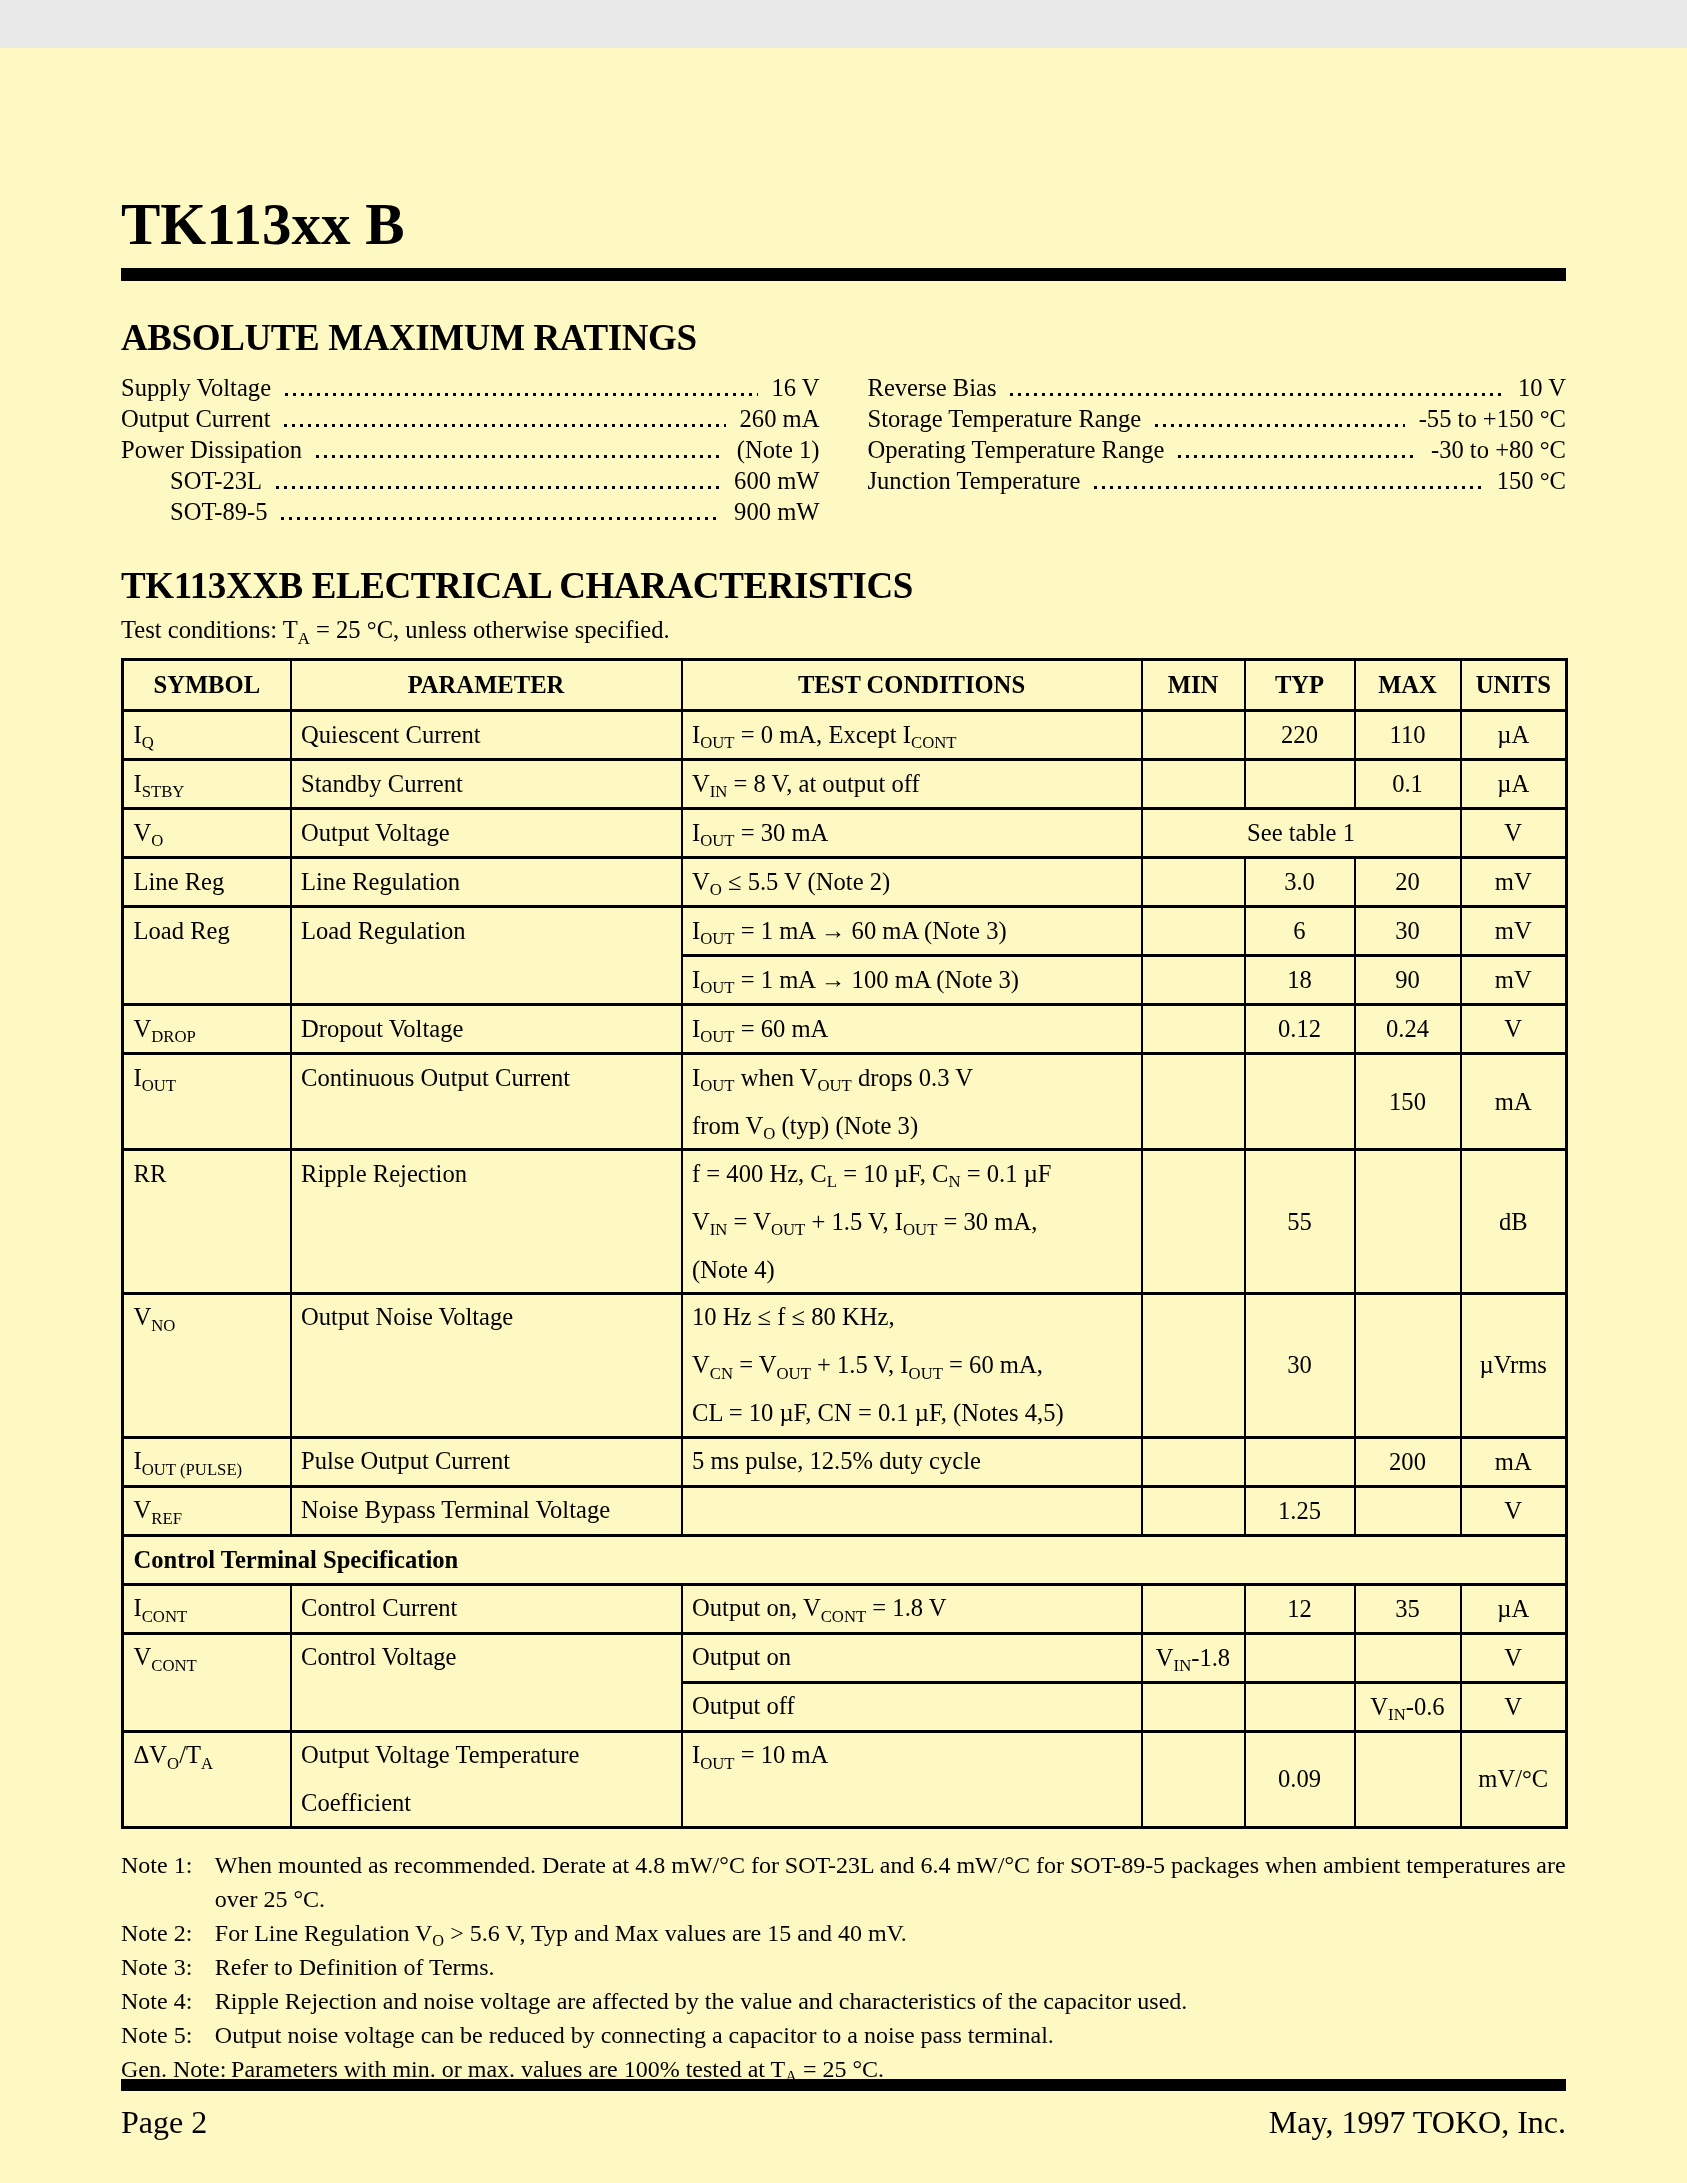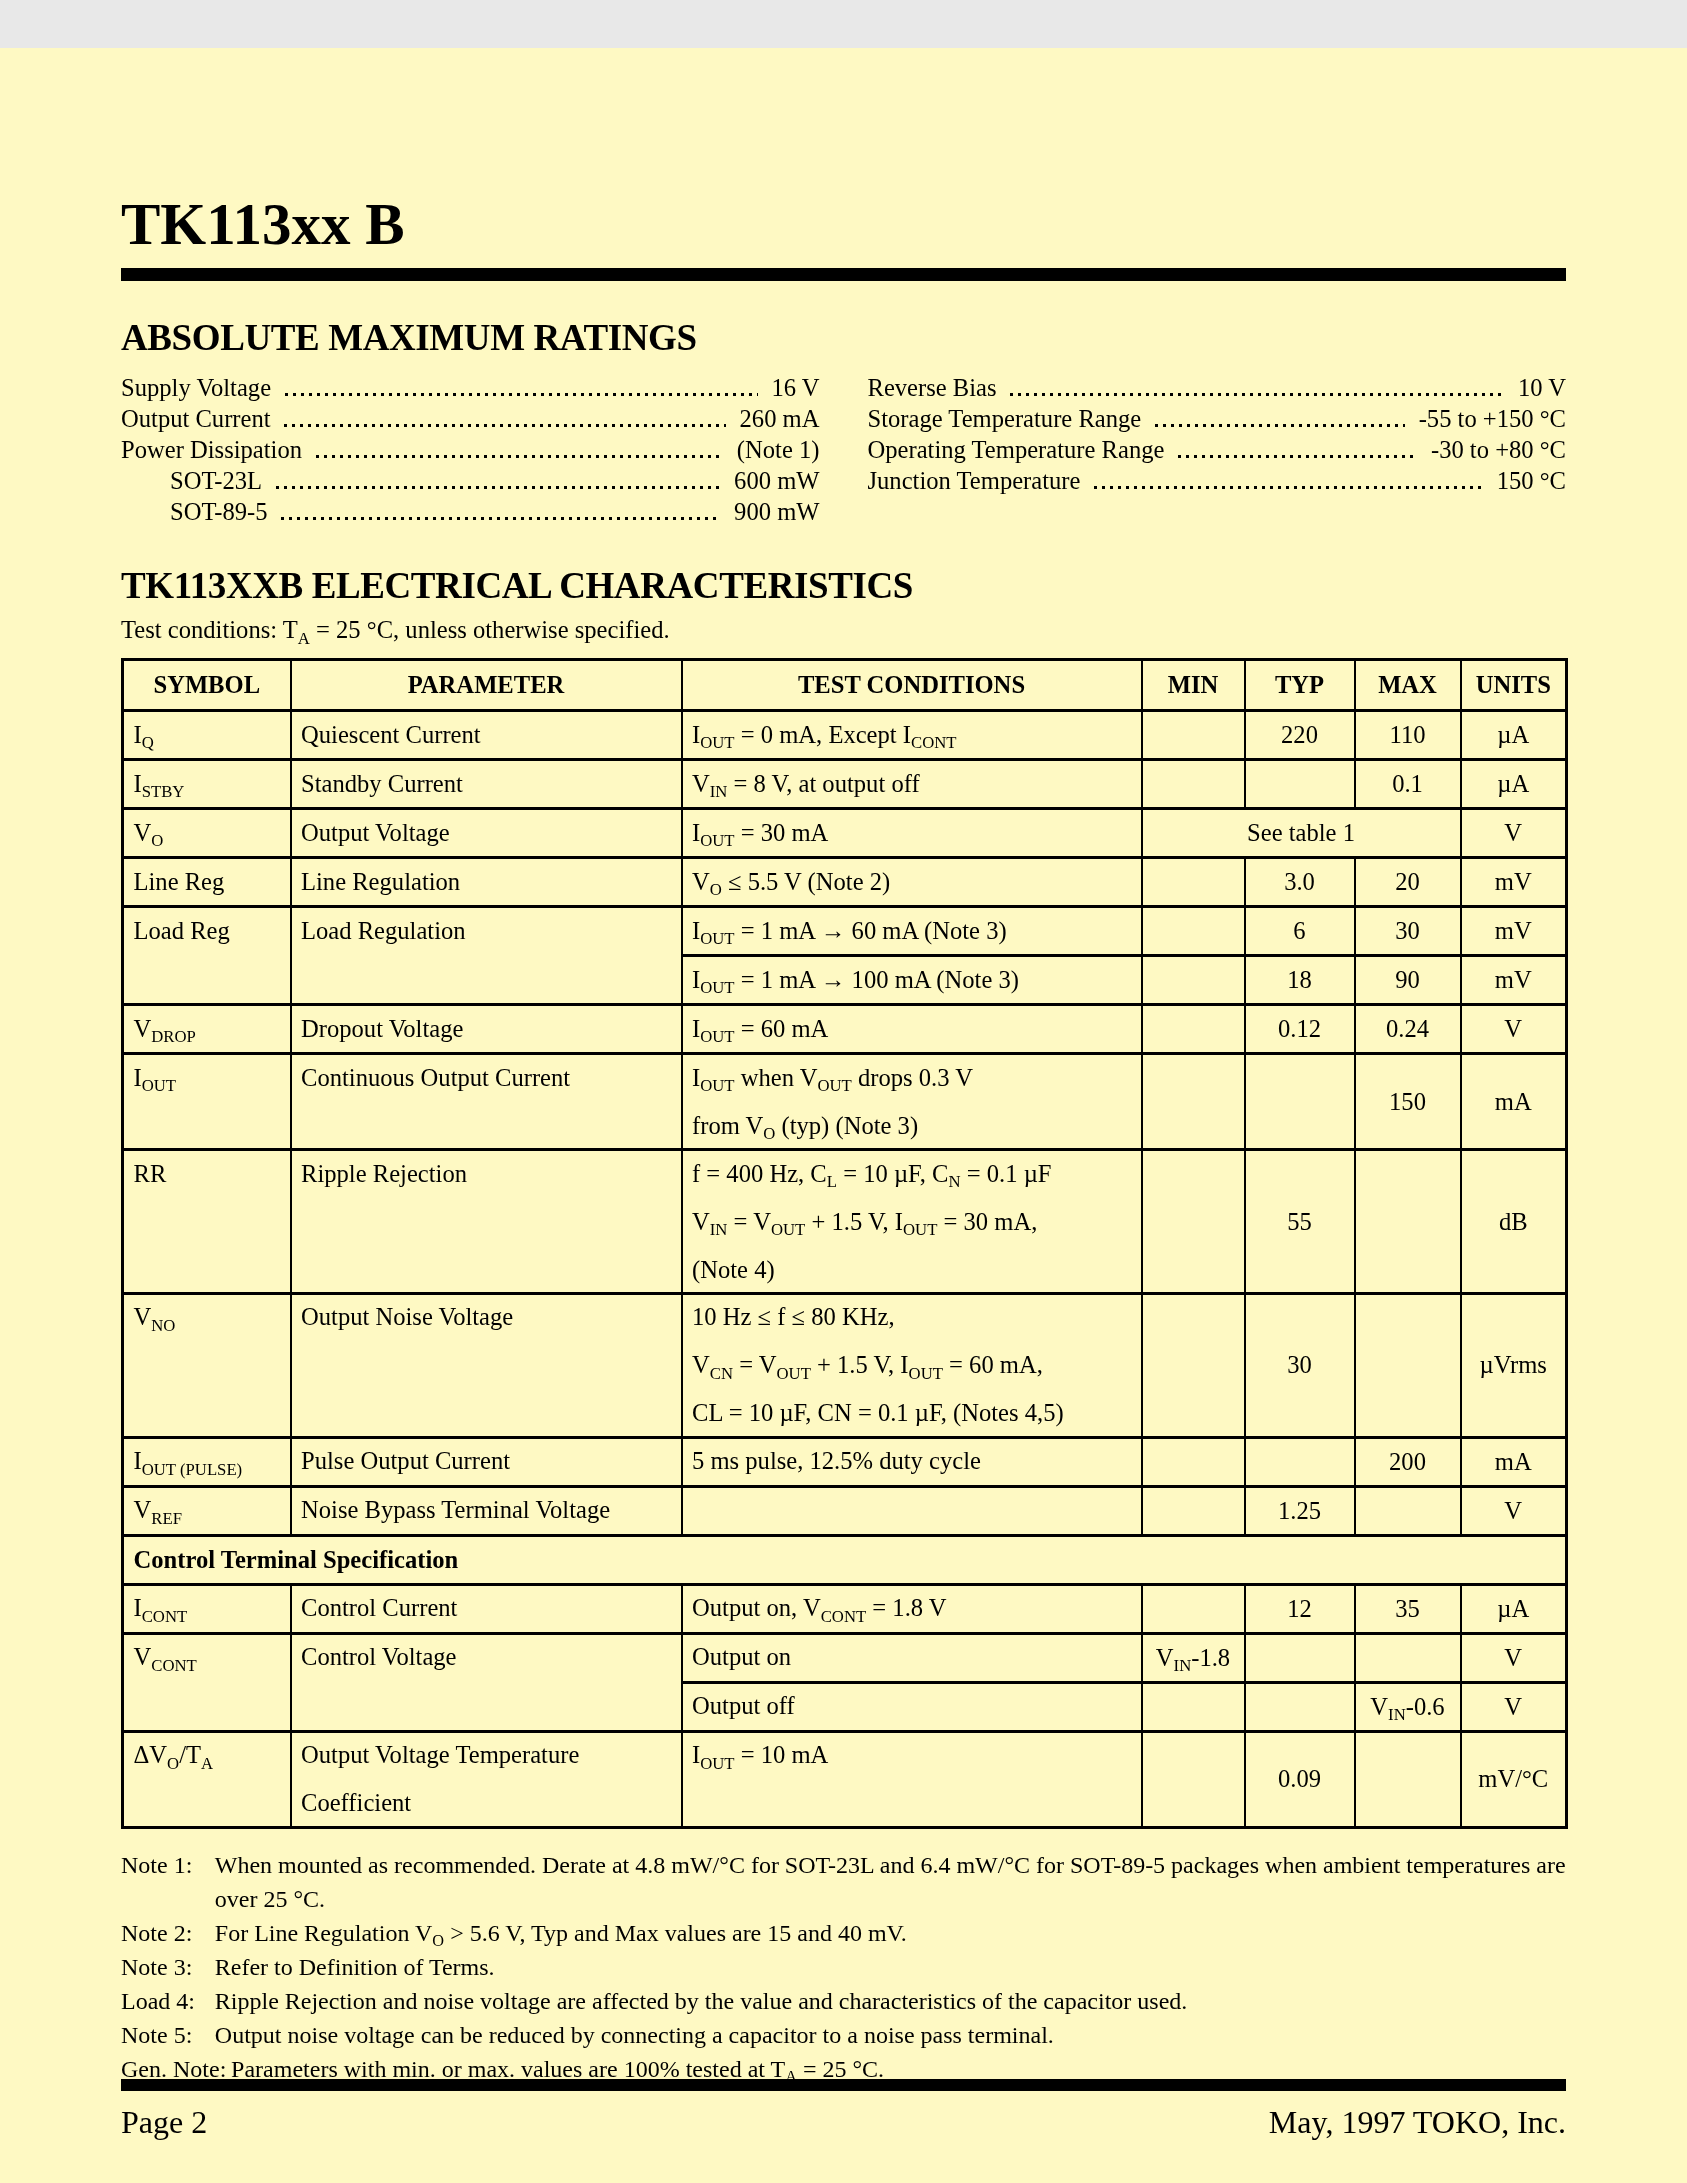--- a/index.html
+++ b/index.html
@@ -346,21 +346,21 @@
         </div>
         <div class="note">
           <span class="note-label">Note 2:</span>
           <span class="note-text">For Line Regulation V<sub>O</sub> &gt; 5.6 V, Typ and Max values are 15 and 40 mV.</span>
         </div>
         <div class="note">
           <span class="note-label">Note 3:</span>
           <span class="note-text">Refer to Definition of Terms.</span>
         </div>
         <div class="note">
-          <span class="note-label">Load 4:</span>
+          <span class="note-label">Note 4:</span>
           <span class="note-text">Ripple Rejection and noise voltage are affected by the value and characteristics of the capacitor used.</span>
         </div>
         <div class="note">
           <span class="note-label">Note 5:</span>
           <span class="note-text">Output noise voltage can be reduced by connecting a capacitor to a noise pass terminal.</span>
         </div>
         <div class="note">
           <span class="note-label">Gen. Note:</span>
           <span class="note-text">Parameters with min. or max. values are 100% tested at T<sub>A</sub> = 25 °C.</span>
         </div>

